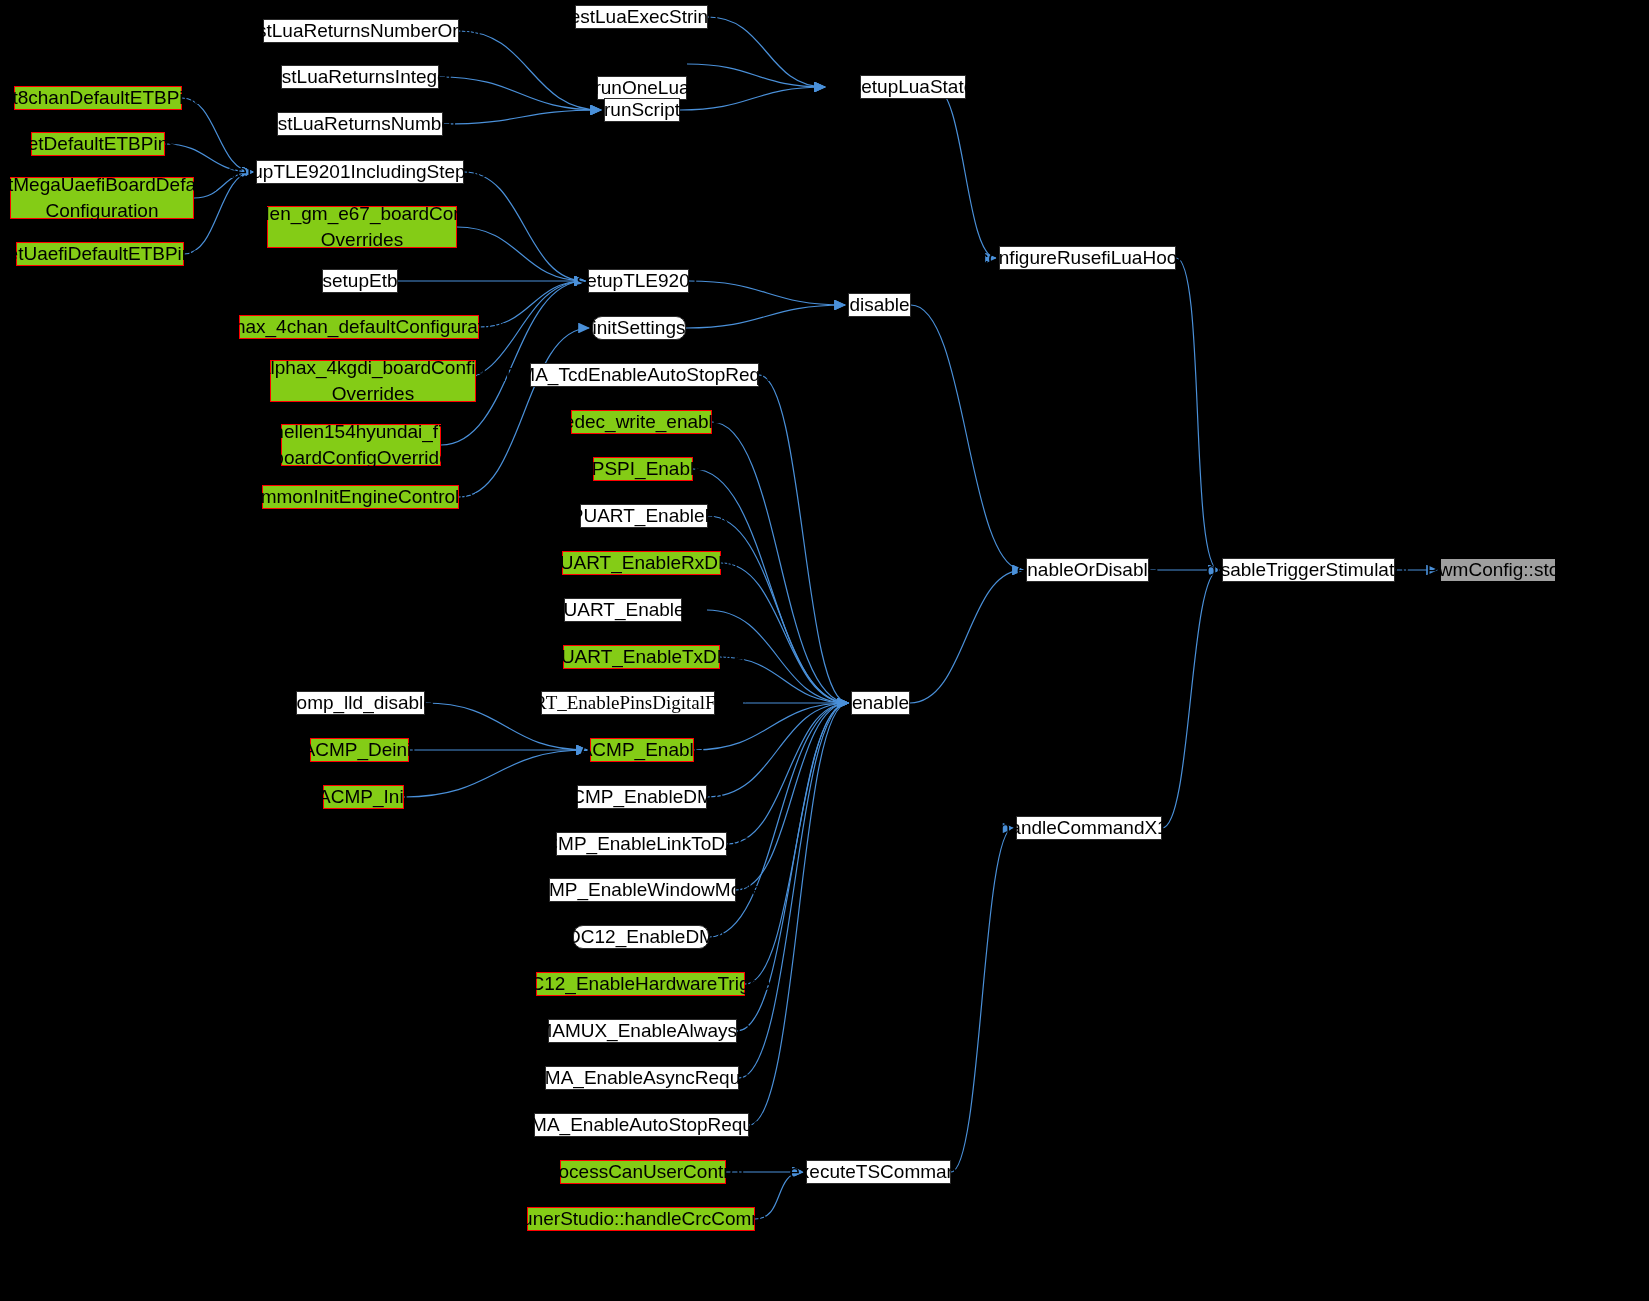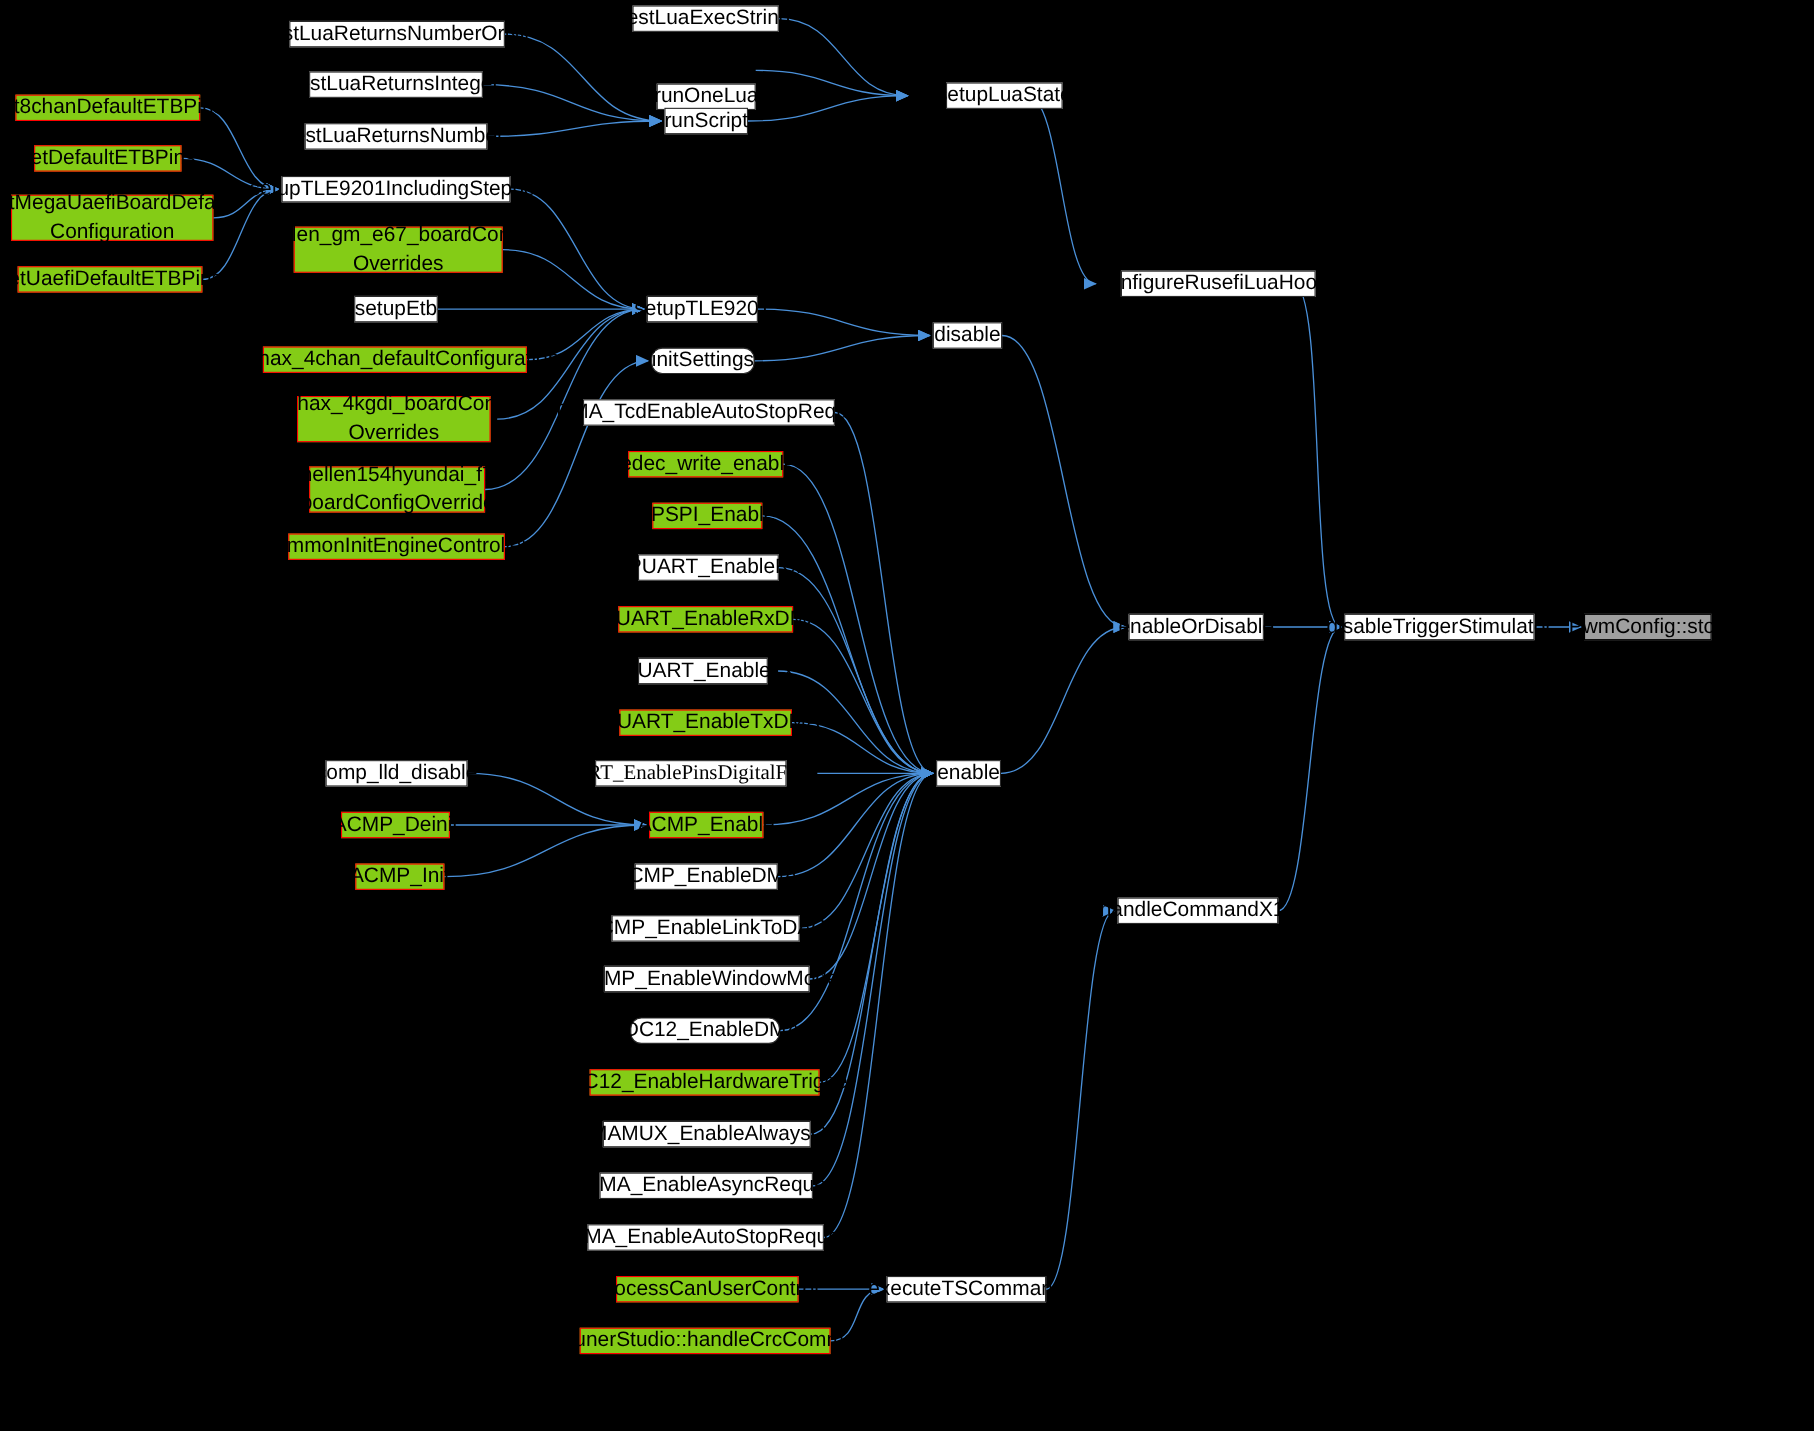--- a/index.html
+++ b/index.html
@@ -111,45 +111,45 @@
       <path d="M 1162 828 C 1192 828 1189 570 1219 570" class="edge" stroke="#4a90d9" marker-end="url(#arrowhead)"></path>
     </svg>
 
 <div class="node plain" style="left: 575px; top: 5px; width: 133px; height: 24px;">testLuaExecString</div>
     <div class="node plain" style="left: 597px; top: 52px; width: 90px; height: 24px; margin-top: 24px;">runOneLua</div>
     <div class="node plain" style="left: 604px; top: 98px; width: 76px; height: 24px;">runScript</div>
     <div class="node plain" style="left: 263px; top: 19px; width: 196px; height: 24px;">testLuaReturnsNumberOrNil</div>
     <div class="node plain" style="left: 281px; top: 65px; width: 158px; height: 24px;">testLuaReturnsInteger</div>
     <div class="node plain" style="left: 277px; top: 112px; width: 166px; height: 24px;">testLuaReturnsNumber</div>
     <div class="node plain" style="left: 828px; top: 75px; width: 106px; height: 24px; margin-left: 32px;">setupLuaState</div>
-    <div class="node plain" style="left: 999px; top: 246px; width: 177px; height: 24px; margin-left: 20px;">configureRusefiLuaHooks</div>
+    <div class="node plain" style="left: 999px; top: 246px; width: 177px; height: 24px;">configureRusefiLuaHooks</div>
     <div class="node red" style="left: 14px; top: 86px; width: 168px; height: 24px;">set8chanDefaultETBPins</div>
     <div class="node red" style="left: 31px; top: 132px; width: 134px; height: 24px;">setDefaultETBPins</div>
     <div class="node red" style="left: 10px; top: 177px; width: 184px; height: 42px;">setMegaUaefiBoardDefault
 Configuration</div>
     <div class="node red" style="left: 16px; top: 242px; width: 168px; height: 24px;">setUaefiDefaultETBPins</div>
     <div class="node plain" style="left: 256px; top: 160px; width: 208px; height: 24px;">setupTLE9201IncludingStepper</div>
     <div class="node red" style="left: 267px; top: 206px; width: 190px; height: 42px;">hellen_gm_e67_boardConfig
 Overrides</div>
     <div class="node plain" style="left: 322px; top: 269px; width: 76px; height: 24px;">setupEtb</div>
     <div class="node red" style="left: 239px; top: 315px; width: 240px; height: 24px;">alphax_4chan_defaultConfiguration</div>
-    <div class="node red" style="left: 270px; top: 360px; width: 176px; height: 42px;">alphax_4kgdi_boardConfig
+    <div class="node red" style="left: 270px; top: 360px; width: 206px; height: 42px;">alphax_4kgdi_boardConfig
 Overrides</div>
     <div class="node red" style="left: 281px; top: 424px; width: 160px; height: 42px;">hellen154hyundai_f7
 _boardConfigOverrides</div>
     <div class="node red" style="left: 262px; top: 485px; width: 197px; height: 24px;">commonInitEngineController</div>
     <div class="node plain" style="left: 588px; top: 269px; width: 101px; height: 24px;">setupTLE9201</div>
     <div class="node plain" style="left: 592px; top: 316px; width: 94px; height: 24px; border-radius: 10px;">initSettings</div>
     <div class="node plain" style="left: 848px; top: 293px; width: 63px; height: 24px;">disable</div>
     <div class="node plain" style="left: 530px; top: 363px; width: 229px; height: 24px;">EDMA_TcdEnableAutoStopRequest</div>
     <div class="node red" style="left: 571px; top: 410px; width: 141px; height: 24px;">jedec_write_enable</div>
     <div class="node red" style="left: 593px; top: 457px; width: 100px; height: 24px;">LPSPI_Enable</div>
     <div class="node plain" style="left: 580px; top: 504px; width: 128px; height: 24px;">LPUART_EnableRx</div>
     <div class="node red" style="left: 562px; top: 551px; width: 159px; height: 24px;">LPUART_EnableRxDMA</div>
-    <div class="node plain" style="left: 580px; top: 598px; width: 118px; height: 24px;">LPUART_EnableTx</div>
+    <div class="node plain" style="left: 564px; top: 598px; width: 118px; height: 24px;">LPUART_EnableTx</div>
     <div class="node red" style="left: 563px; top: 645px; width: 157px; height: 24px;">LPUART_EnableTxDMA</div>
     <div class="node plain" style="left: 541px; top: 691px; width: 174px; height: 24px; font-family: Liberation Serif, serif;">PORT_EnablePinsDigitalFilter</div>
     <div class="node plain" style="left: 296px; top: 691px; width: 129px; height: 24px;">comp_lld_disable</div>
     <div class="node red" style="left: 310px; top: 738px; width: 99px; height: 24px;">ACMP_Deinit</div>
     <div class="node red" style="left: 590px; top: 738px; width: 104px; height: 24px;">ACMP_Enable</div>
     <div class="node red" style="left: 323px; top: 785px; width: 81px; height: 24px;">ACMP_Init</div>
     <div class="node plain" style="left: 577px; top: 785px; width: 130px; height: 24px;">ACMP_EnableDMA</div>
     <div class="node plain" style="left: 556px; top: 832px; width: 171px; height: 24px;">ACMP_EnableLinkToDAC</div>
     <div class="node plain" style="left: 549px; top: 878px; width: 187px; height: 24px;">ACMP_EnableWindowMode</div>
     <div class="node plain" style="left: 573px; top: 925px; width: 136px; height: 24px; border-radius: 10px;">ADC12_EnableDMA</div>

